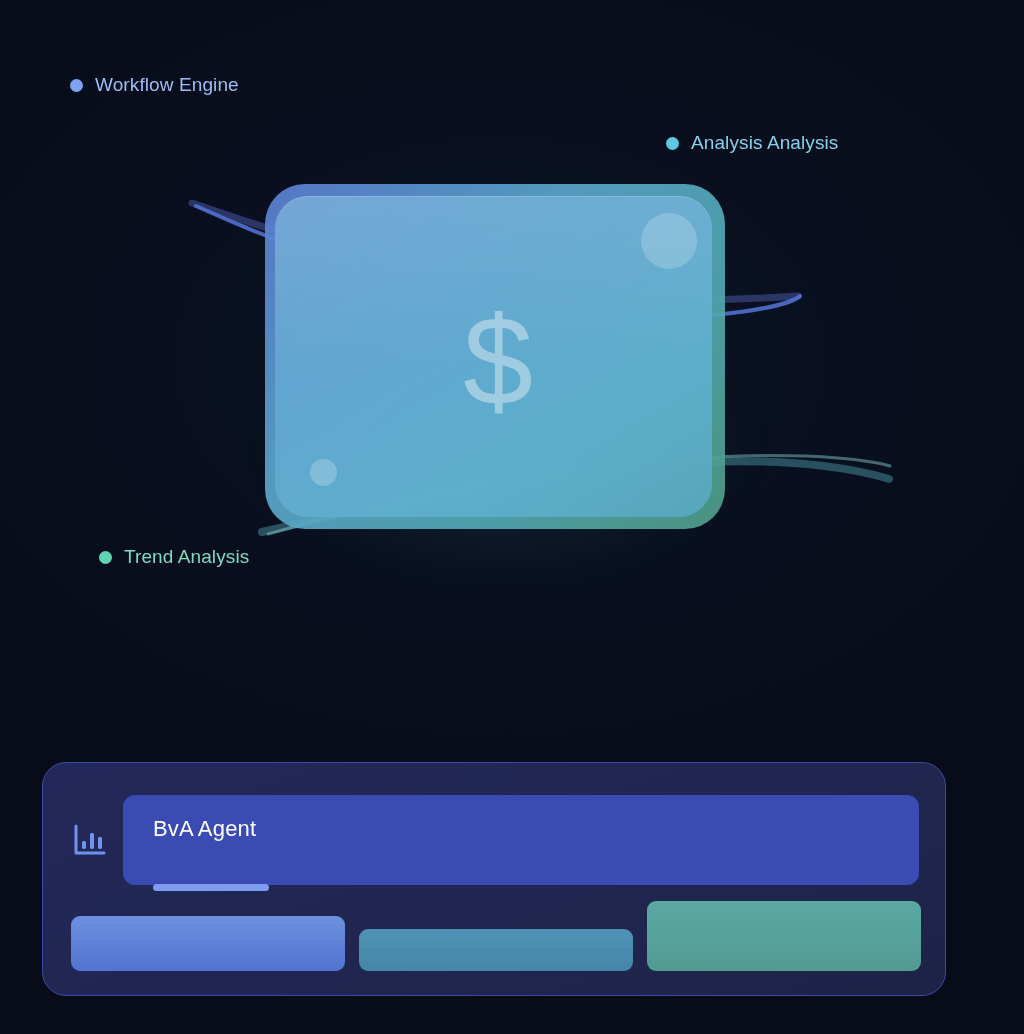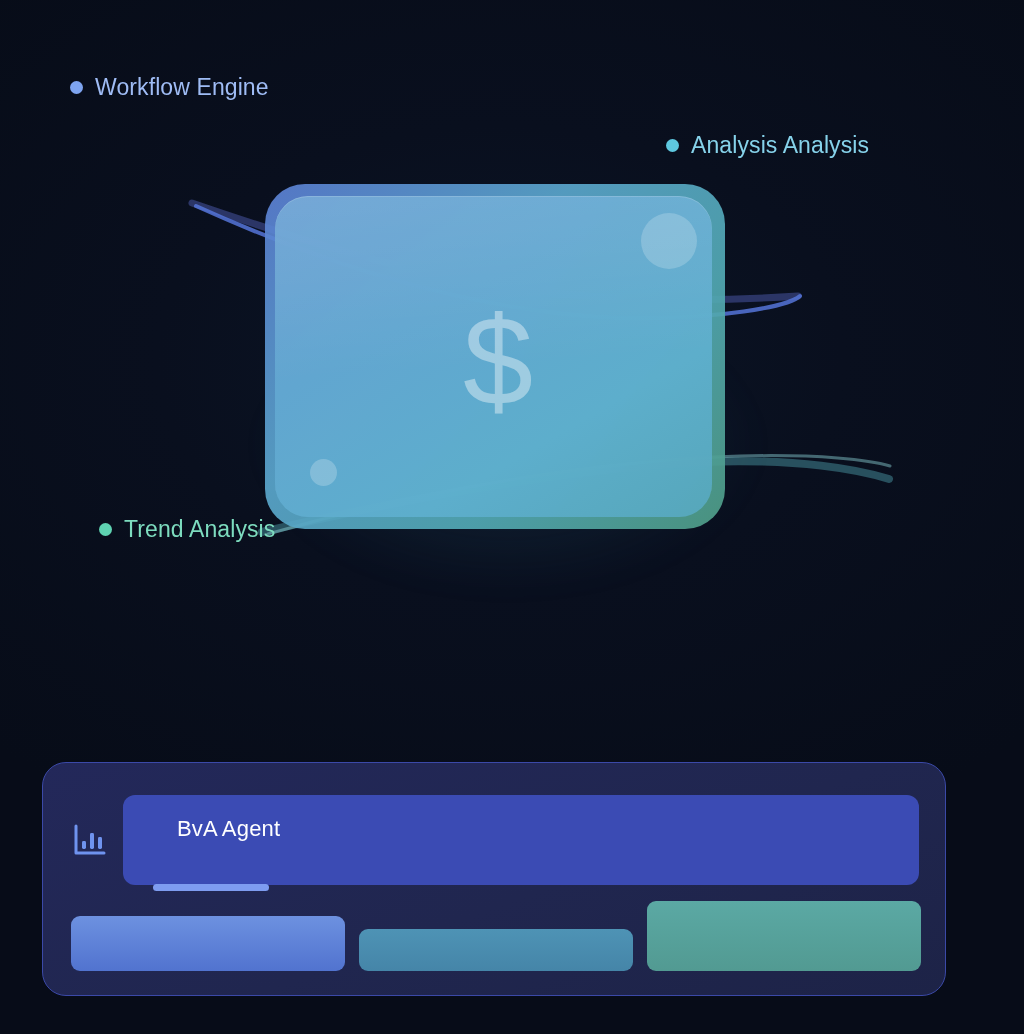--- a/index.html
+++ b/index.html
@@ -39,33 +39,33 @@
     gap: 12px;
     white-space: nowrap;
   }
   .node-dot {
     width: 13px;
     height: 13px;
     border-radius: 50%;
     flex: 0 0 auto;
   }
   .node-text {
-    font-size: 23px;
+    font-size: 19px;
     letter-spacing: 0.1px;
   }
 
   #label-workflow { left: 70px; top: 74px; }
   #label-workflow .node-dot { background: #7ea4f0; }
   #label-workflow .node-text { color: #9fbcf5; }
 
   #label-variance { left: 666px; top: 132px; }
   #label-variance .node-dot { background: #5ec8e0; }
   #label-variance .node-text { color: #86d2ea; }
 
-  #label-trend { left: 99px; top: 516px; }
+  #label-trend { left: 99px; top: 546px; }
   #label-trend .node-dot { background: #5fd3b2; }
   #label-trend .node-text { color: #7ddcbf; }
 
   
   .hero-glow {
     position: absolute;
     left: 258px;
     top: 300px;
     width: 500px;
     height: 290px;
@@ -180,21 +180,20 @@
     position: relative;
     box-sizing: border-box;
   }
   .head-title {
     position: absolute;
     left: 30px;
     top: 21px;
     font-size: 22px;
     color: #ffffff;
     letter-spacing: 0.2px;
-    margin-left: 24px;
   }
   .head-underline {
     position: absolute;
     left: 30px;
     top: 89px;
     width: 116px;
     height: 7px;
     border-radius: 4px;
     background: #7e9cf0;
   }

